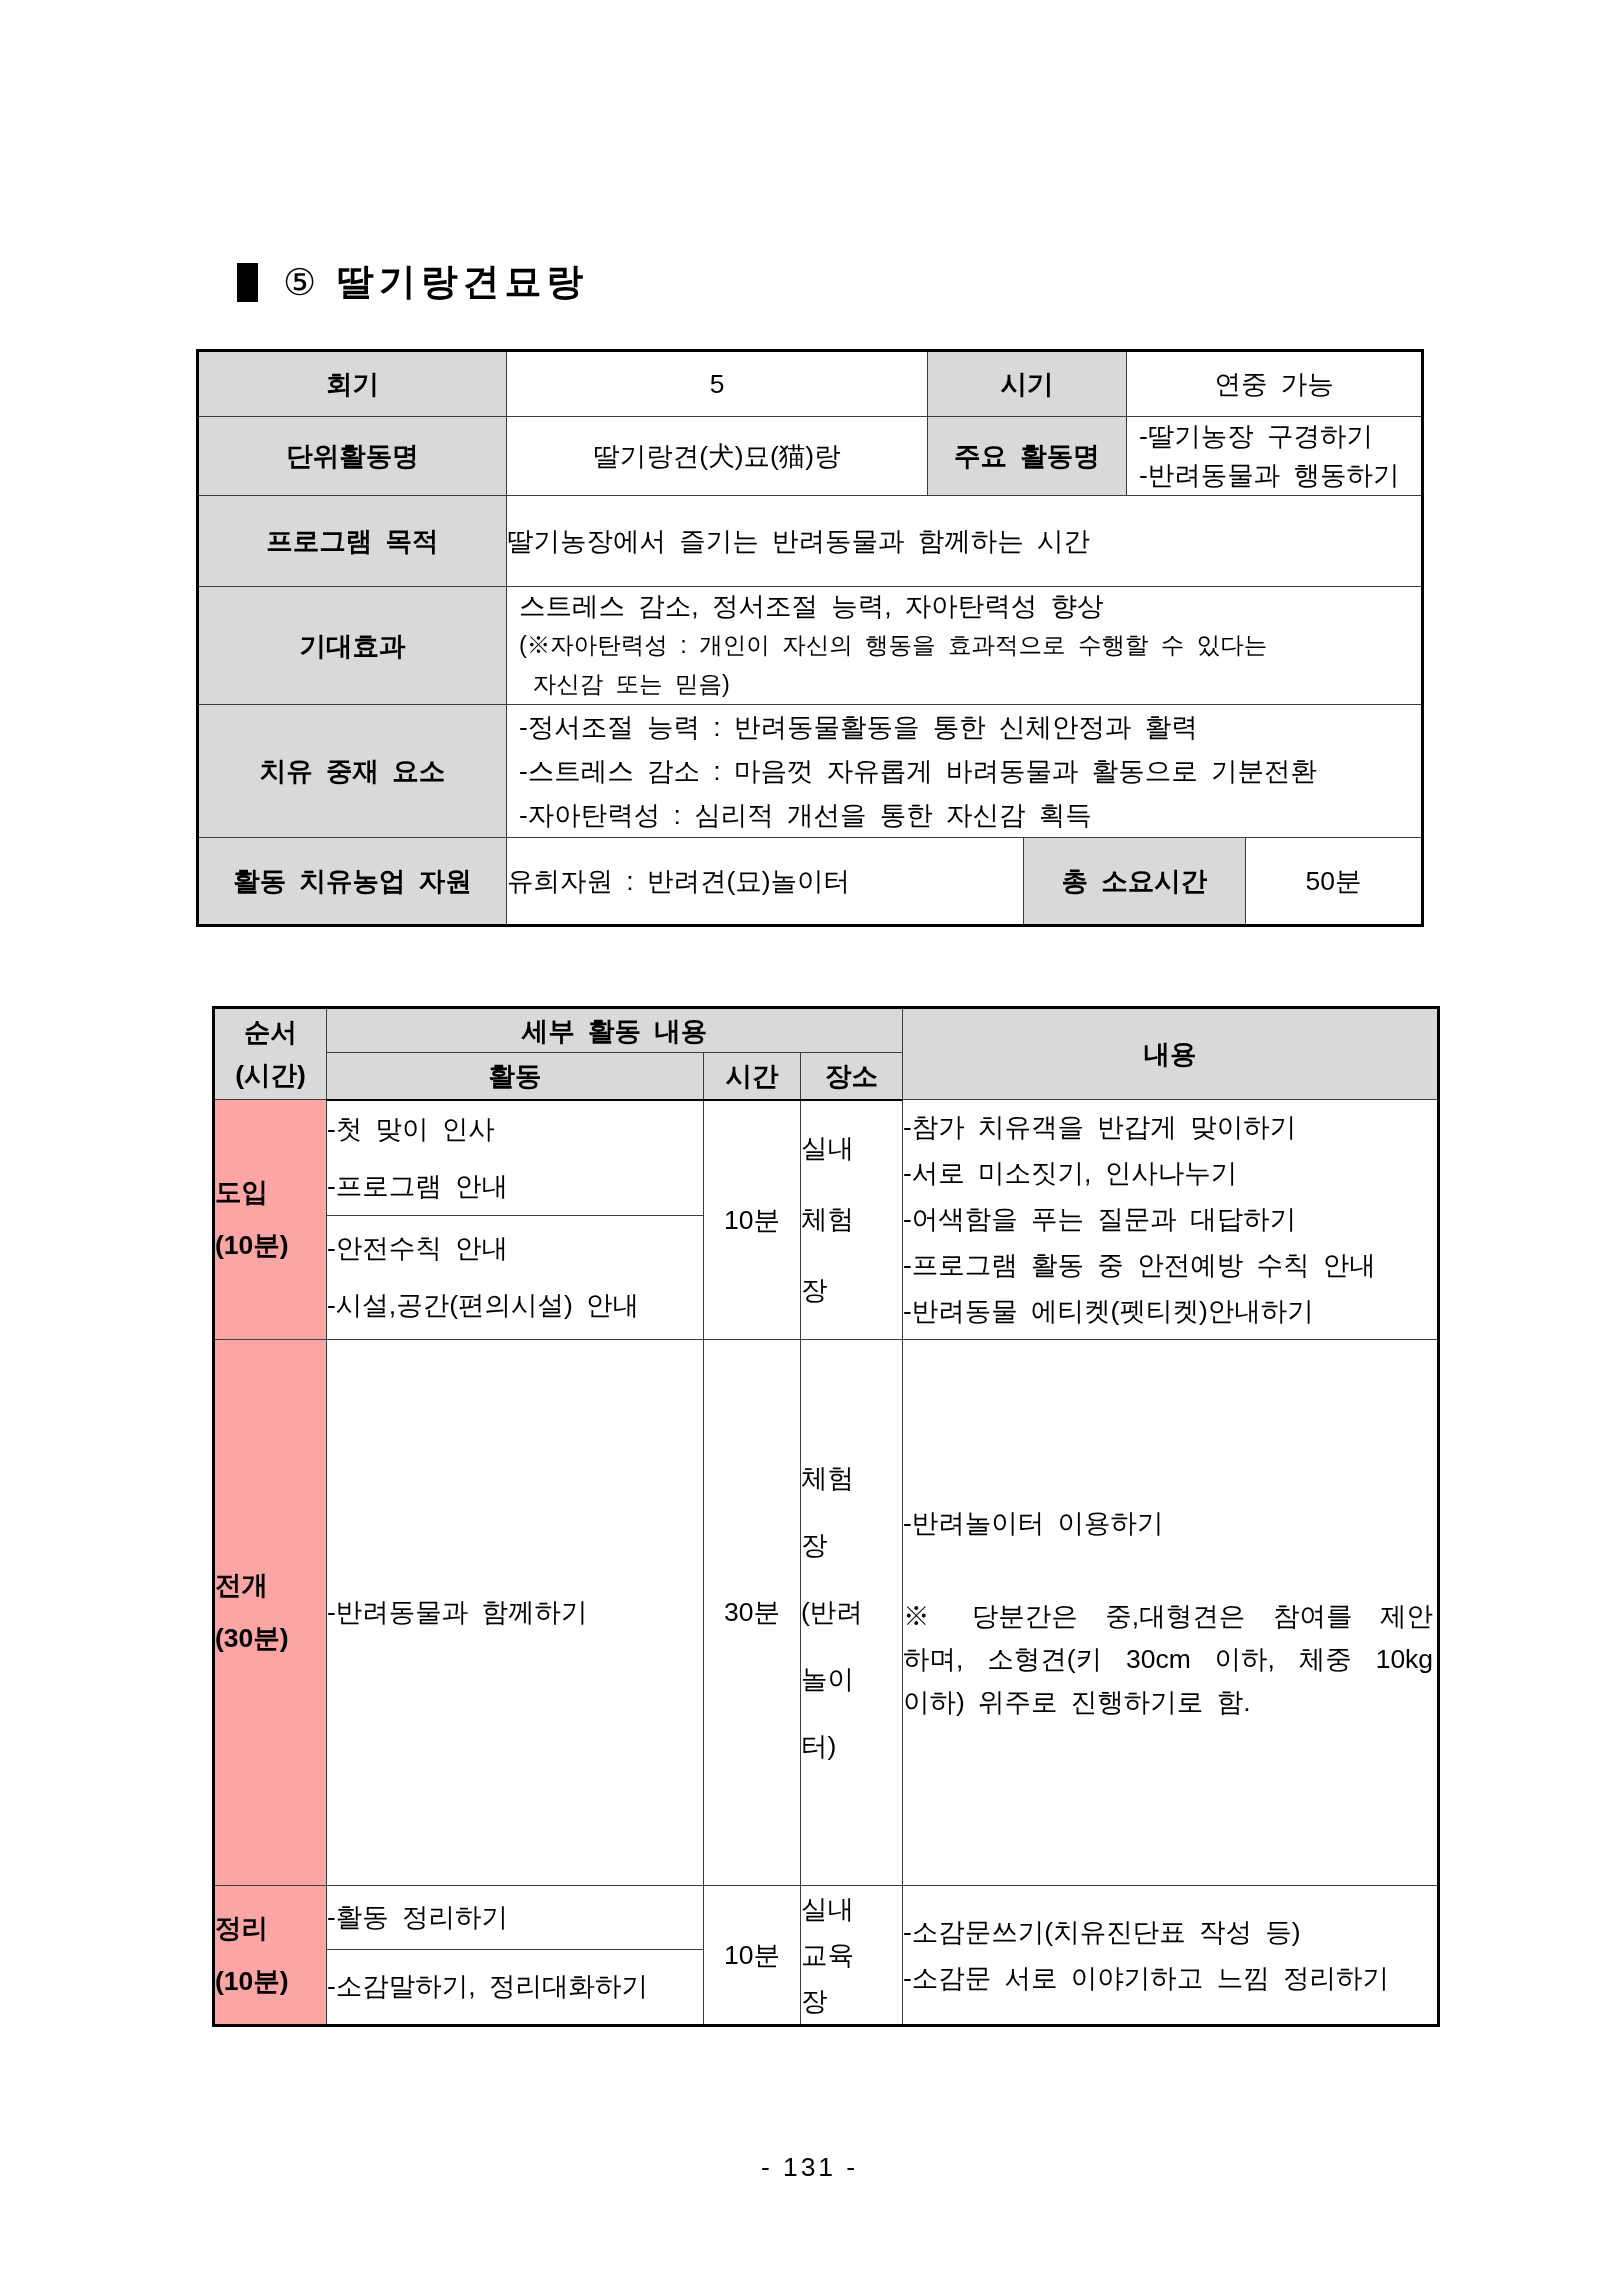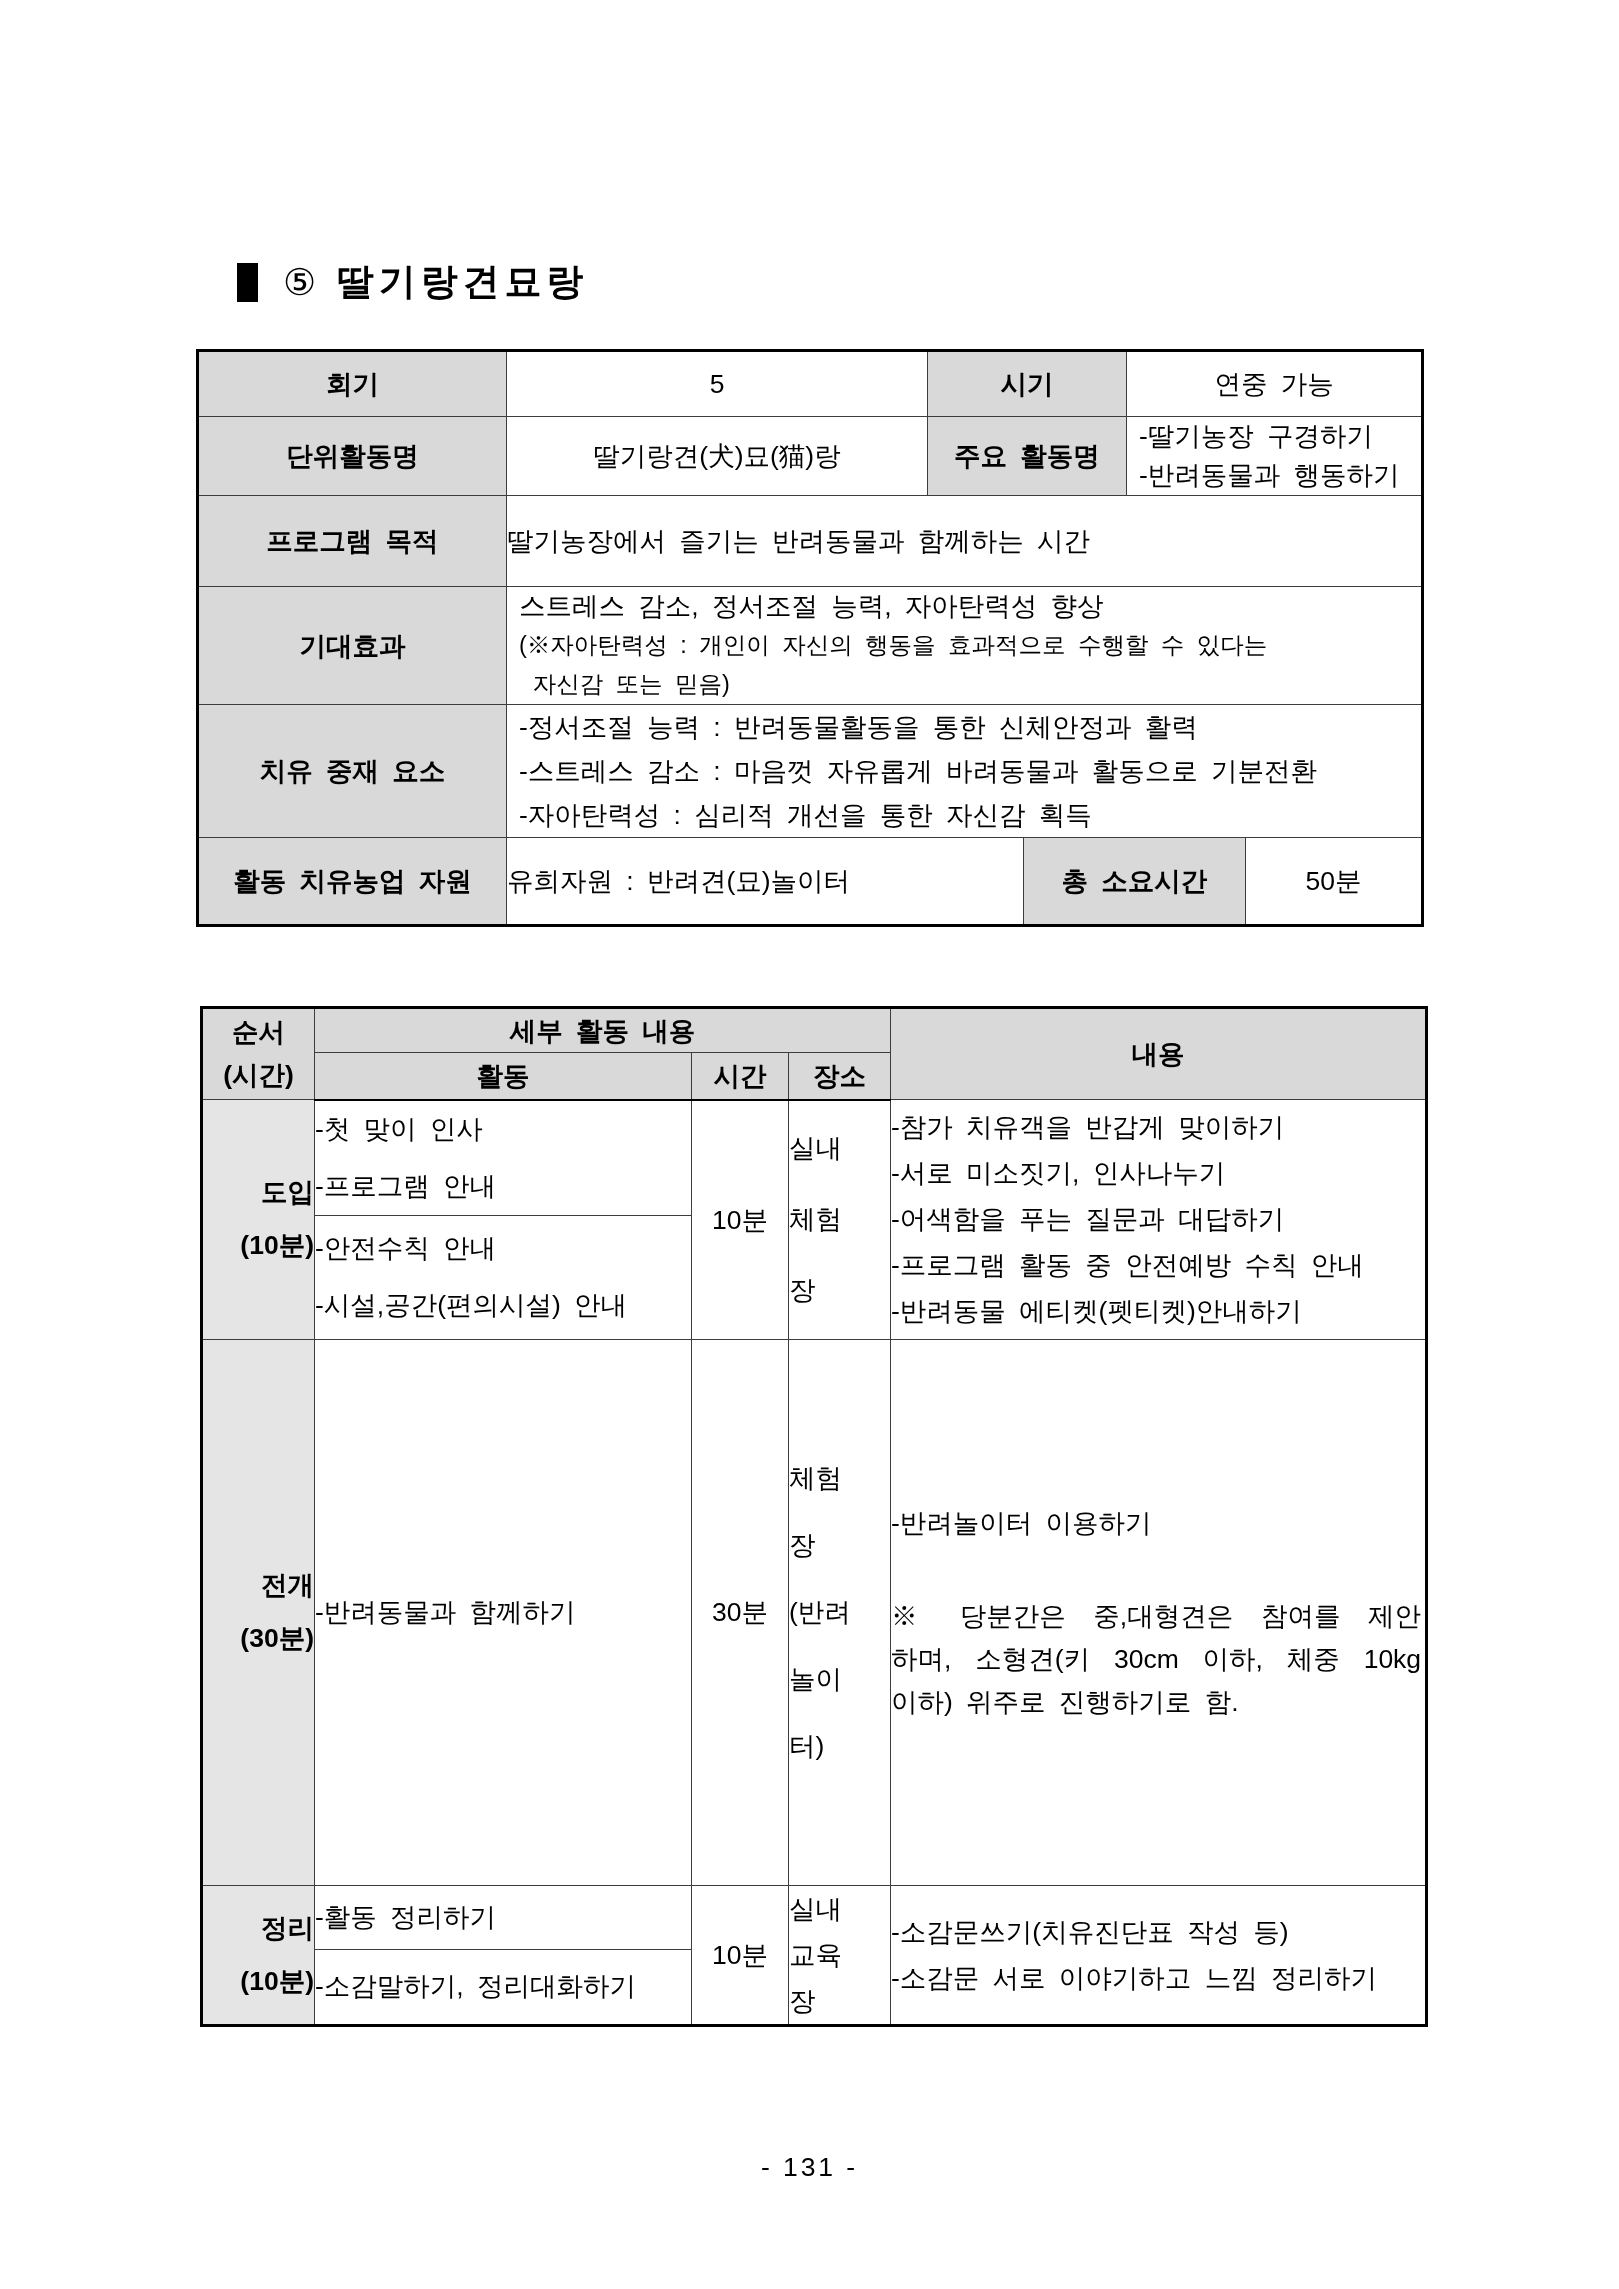--- a/index.html
+++ b/index.html
@@ -56,32 +56,32 @@
   tr.ir5 { height:132px; }
   tr.ir6 { height:88px; }
   tr.ir7 { height:72px; }
   td.main-act div { line-height:39px; }
   td.effect div.l1 { line-height:39px; }
   td.effect div.note { font-size:23.5px; line-height:39px; }
   td.effect div.note2 { padding-left:13.7px; }
   td.healing div { line-height:44px; }
 
   
-  .detail-table { left:200px; top:1006px; width:1225px; }
+  .detail-table { left:212px; top:1006px; width:1225px; }
   tr.dh1 { height:45px; }
   tr.dh2 { height:47px; }
   tr.db1a { height:106px; }
   tr.db1b { height:124px; }
   tr.db2  { height:546px; }
   tr.db3a { height:64px; }
   tr.db3b { height:74px; }
   th.hdr-span { line-height:43px; }
   tr.dh2 th, th.hdr-span2 { border-bottom:2.9px solid #000; }
   td.stage {
-    background:#e5e5e5; text-align:right;
+    background:#fca5a5; text-align:left;
   }
   td.stage div { line-height:53px; font-weight:bold; }
   td.act { text-align:left; padding:3.9px 17.6px;margin-top:47px; }
   td.act div { line-height:57px; }
   td.act-single div { line-height:39px; }
   td.place { text-align:left; }
   td.place div { line-height:71px; }
   td.place-mid div { line-height:67px; }
   td.place-tight div { line-height:46px; }
   td.cont { text-align:left; padding:5.9px 15.7px 5.9px 17.6px; }

